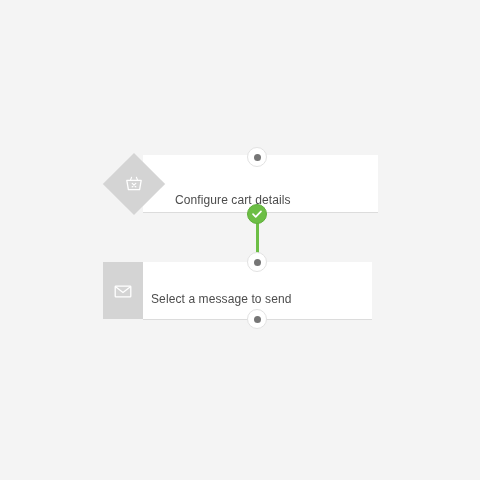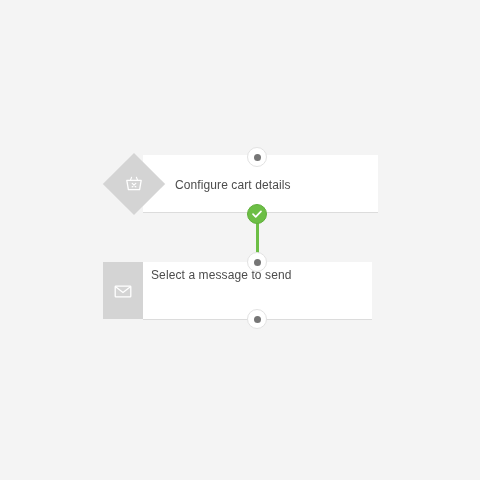--- a/index.html
+++ b/index.html
@@ -121,37 +121,37 @@
     <div class="icon-diamond" style="left:112px; top:162px;"></div>
 
     <div class="icon-diamond-glyph" style="left:121px; top:171px; width:26px; height:26px;">
       <svg width="22" height="22" viewBox="0 0 22 22">
         <path d="M7.4 7.2 L8.6 4.2 M14.6 7.2 L13.4 4.2" stroke="#ffffff" stroke-width="1.1" fill="none" stroke-linecap="round"></path>
         <path d="M3.8 7.4 L18.2 7.4 L16.6 16.6 L5.4 16.6 Z" stroke="#ffffff" stroke-width="1.3" fill="none" stroke-linejoin="round"></path>
         <path d="M9.2 10.4 L12.8 13.8 M12.8 10.4 L9.2 13.8" stroke="#ffffff" stroke-width="1.2" fill="none" stroke-linecap="round"></path>
       </svg>
     </div>
 
-    <div class="node-label" style="left:175px; top:178px;">Configure cart details</div>
+    <div class="node-label" style="left:175px; top:193px;">Configure cart details</div>
   </div>
 
   <div class="node">
 
     <div class="node-card" style="left:143px; top:262px; width:229px; height:58px;"></div>
 
     <div class="icon-square" style="left:103px; top:262px; width:40px; height:57px;">
       <span>
         <svg width="22" height="22" viewBox="0 0 22 22">
           <rect x="3.2" y="6.2" width="15.6" height="10.6" rx="0.6" stroke="#ffffff" stroke-width="1.3" fill="none"></rect>
           <path d="M3.6 6.8 L11 12.6 L18.4 6.8" stroke="#ffffff" stroke-width="1.3" fill="none" stroke-linecap="round" stroke-linejoin="round"></path>
         </svg>
       </span>
     </div>
 
-    <div class="node-label" style="left:151px; top:268px;">Select a message to send</div>
+    <div class="node-label" style="left:151px; top:292px;">Select a message to send</div>
   </div>
 
   <div class="connector-line" style="left:256px; top:214px; height:48px;"></div>
 
   <div class="port" style="left:247px; top:147px;">
     <span class="port-dot"></span>
   </div>
 
   <div class="port" style="left:247px; top:252px;">
     <span class="port-dot"></span>

